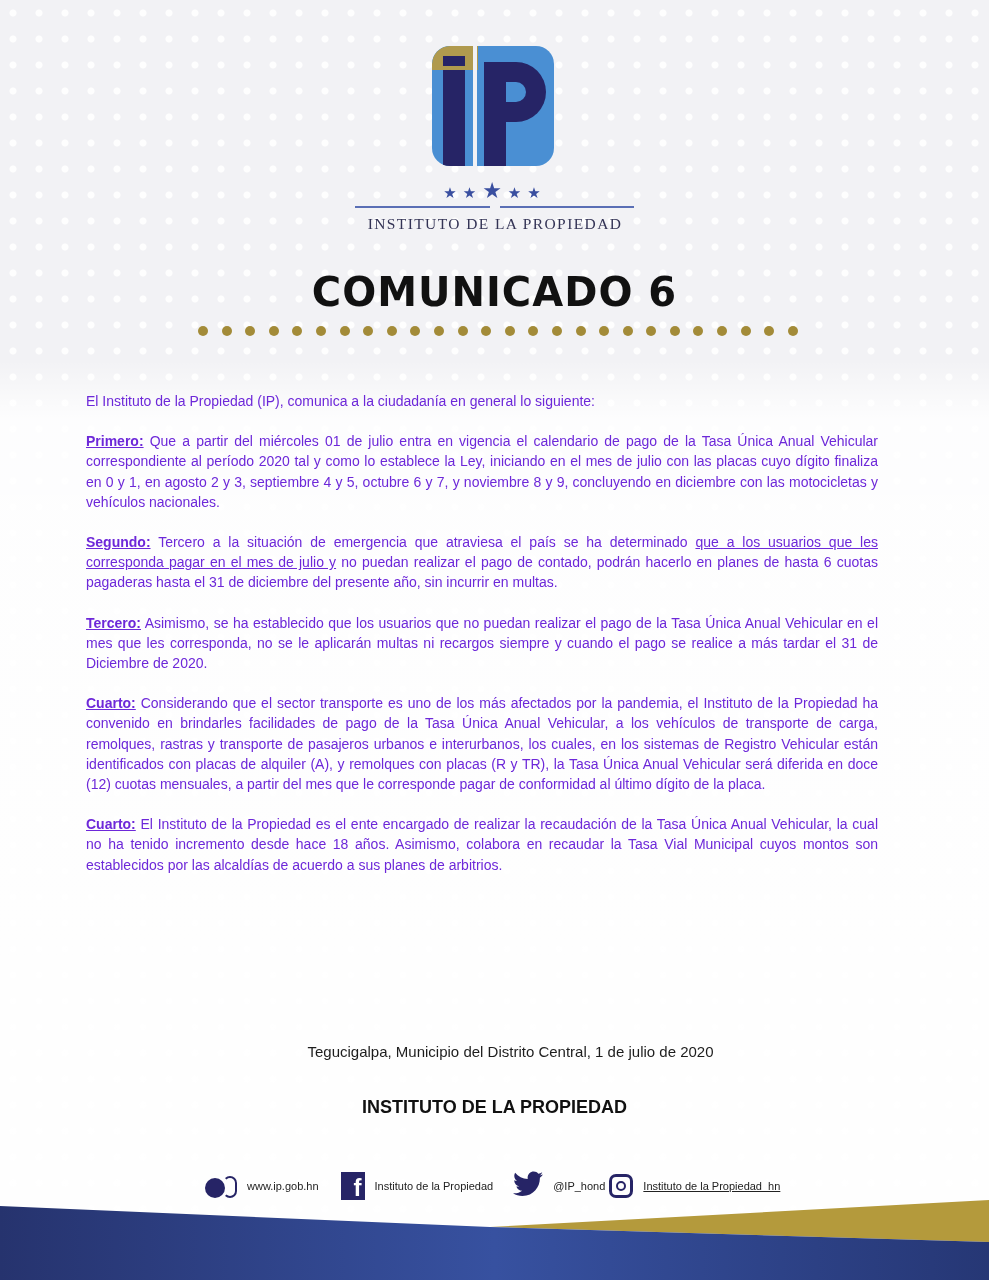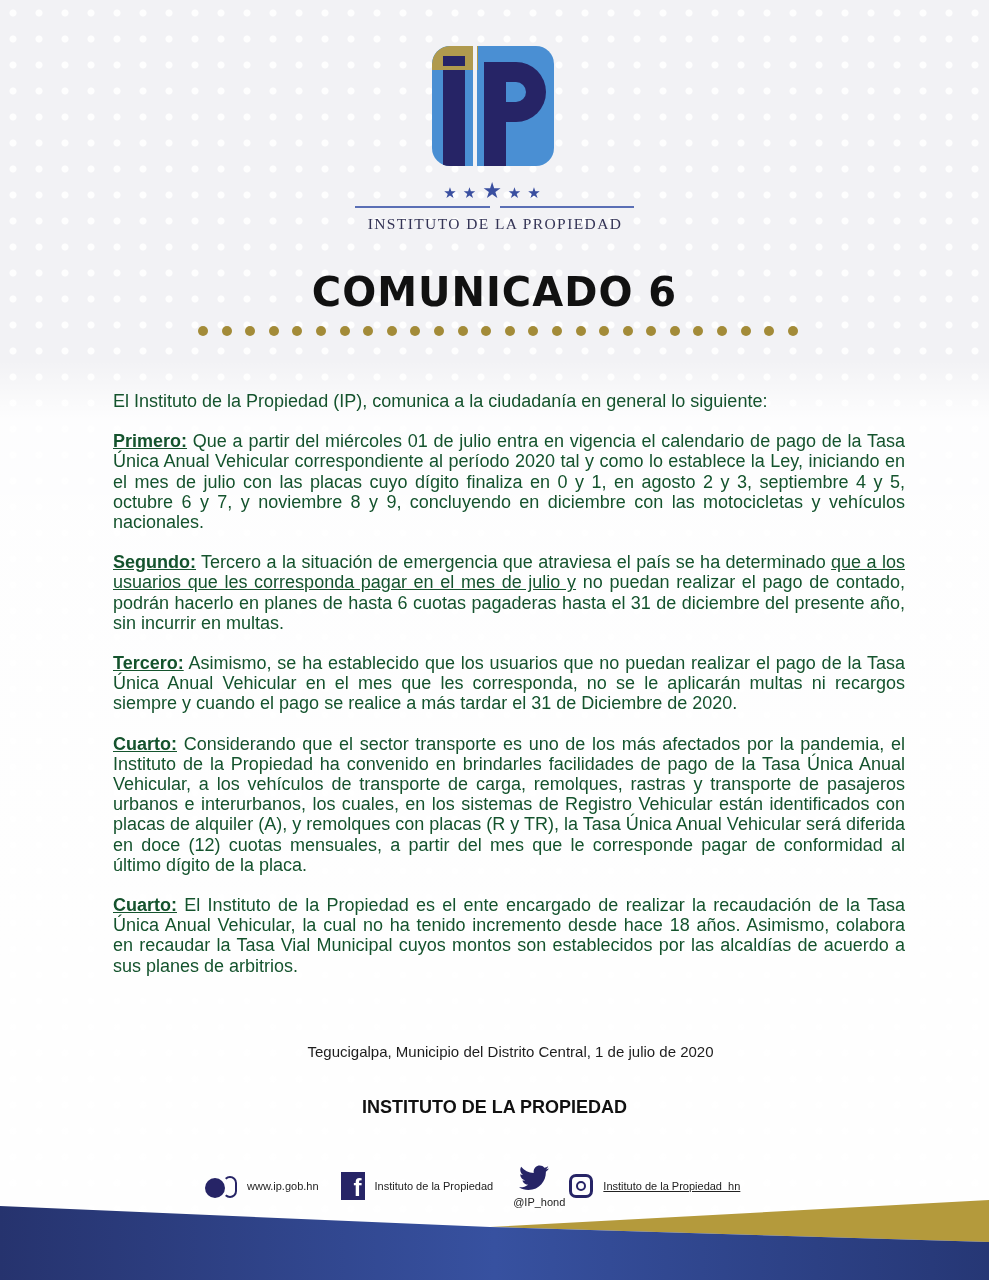--- a/index.html
+++ b/index.html
@@ -54,22 +54,22 @@
   }
 
   .title {
     position: absolute; left: 0; right: 0; top: 269px; text-align: center;
     font-family: "DejaVu Sans", sans-serif; font-weight: bold; font-size: 40px; letter-spacing: 1px; color: #111;
   }
   .dots { position: absolute; left: 198px; top: 326px; width: 600px; display: flex; justify-content: space-between; }
   .dots span { width: 10px; height: 10px; border-radius: 50%; background: #a38b38; display: block; }
 
   .body-text {
-    position: absolute; left: 113px; top: 391px; width: 792px;
-    font-size: 18px; line-height: 20.2px; text-align: justify; color: #14532d;
+    position: absolute; left: 86px; top: 391px; width: 792px;
+    font-size: 14px; line-height: 20.2px; text-align: justify; color: #6d28d9;
   }
   .body-text p { margin-bottom: 20px; }
   .body-text b { font-weight: bold; text-decoration: underline; }
   .body-text u { text-decoration: underline; }
 
   .place-date {
     position: absolute; left: 0; right: 0; top: 1043px; text-align: center; font-size: 15px; color: #1d1d1d; margin-left: 32px;
   }
   .signature {
     position: absolute; left: 0; right: 0; top: 1097px; text-align: center; font-size: 18px; font-weight: bold; color: #111;
@@ -168,21 +168,21 @@
 
   <div class="social">
     <div class="item">
       <span class="ico web-ico"></span>
       <span>www.ip.gob.hn</span>
     </div>
     <div class="item" style="margin-left:8px;">
       <span class="ico fb-ico">f</span>
       <span>Instituto de la Propiedad</span>
     </div>
-    <div class="item" style="margin-left:6px;flex-direction:column;">
+    <div class="item" style="margin-left:6px;">
       <span class="ico tw-ico">
         <svg width="30" height="26" viewBox="0 0 24 20">
             <path fill="#262466" d="M24 2.4c-.9.4-1.8.6-2.8.8 1-.6 1.8-1.6 2.2-2.7-1 .6-2 1-3.1 1.2C19.4.7 18.1 0 16.6 0c-2.7 0-4.9 2.2-4.9 4.9 0 .4 0 .8.1 1.1C7.7 5.8 4.1 3.9 1.7.9c-.4.7-.7 1.6-.7 2.5 0 1.7.9 3.2 2.2 4.1-.8 0-1.6-.2-2.2-.6v.1c0 2.4 1.7 4.4 3.9 4.8-.4.1-.8.2-1.3.2-.3 0-.6 0-.9-.1.6 2 2.4 3.4 4.6 3.4-1.7 1.3-3.8 2.1-6.1 2.1-.4 0-.8 0-1.2-.1 2.2 1.4 4.8 2.2 7.5 2.2 9.1 0 14-7.5 14-14v-.6c1-.7 1.8-1.6 2.5-2.5z"></path>
           </svg>
       </span>
       <span>@IP_hond</span>
     </div>
     <div class="item" style="margin-left:-10px;text-decoration:underline;">
       <span class="ico ig-ico"></span>
       <span>Instituto de la Propiedad_hn</span>

